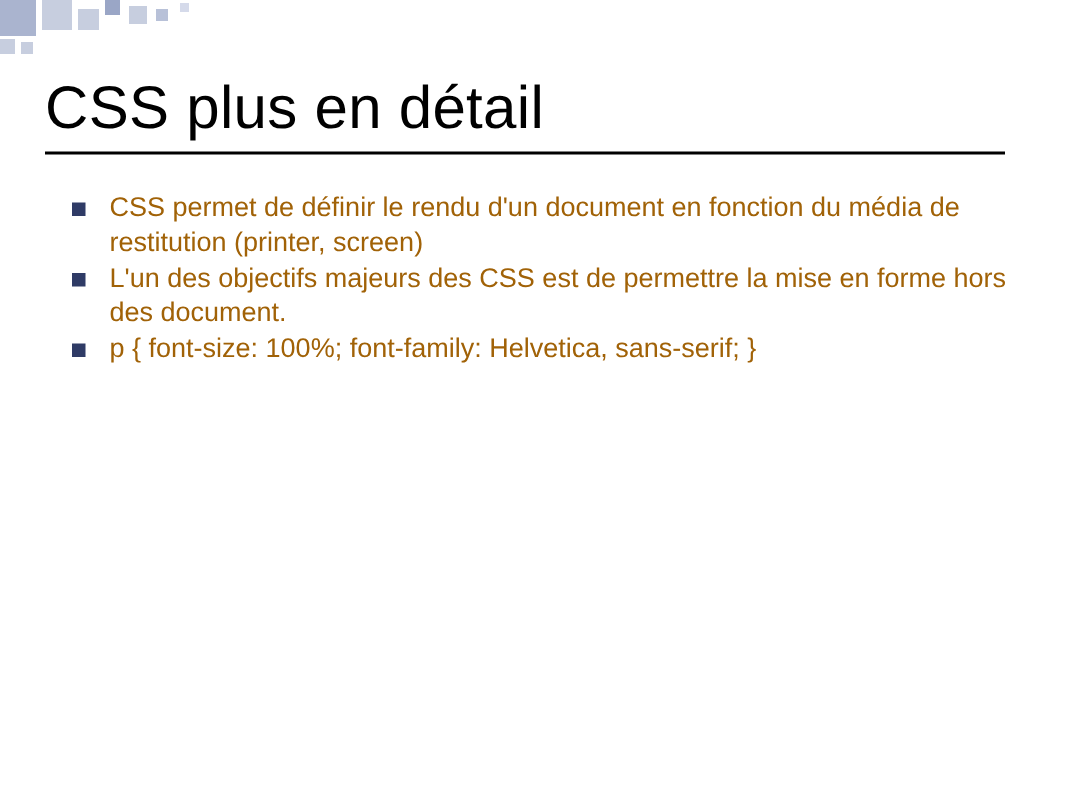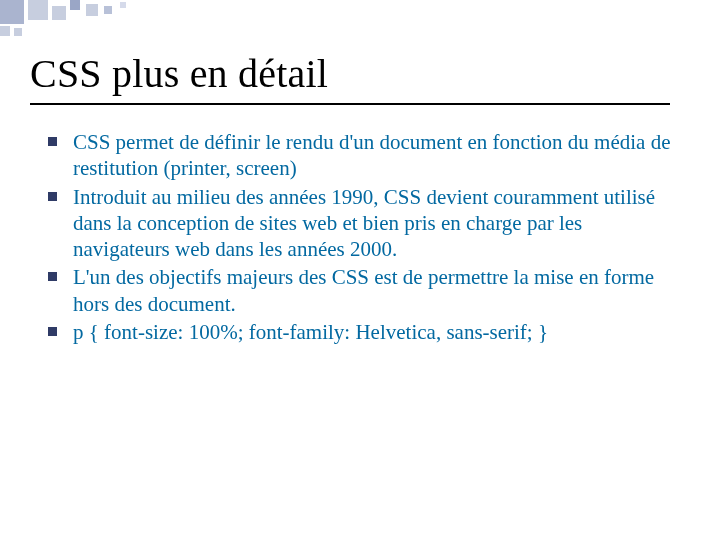--- a/index.html
+++ b/index.html
@@ -29,21 +29,20 @@
   .sq6 { left: 0px;  top: 26px; width: 10px; height: 10px; }
   .sq7 { left: 14px; top: 28px; width: 8px;  height: 8px;  }
   .sq8 { left: 104px; top: 6px; width: 8px;  height: 8px;  background:#b8c1d8 !important; }
   .sq9 { left: 120px; top: 2px; width: 6px;  height: 6px;  background:#d5daea !important; }
 
   .slide {
     position: absolute;
     left: 30px;
     top: 50px;
     width: 660px;
-    font-family: Liberation Serif, serif;
   }
   .title {
     font-size: 40px;
     font-weight: 400;
     color: #000;
     margin-bottom: 6px;
     letter-spacing: 0.2px;
   }
   .rule {
     height: 2px;
@@ -61,23 +60,23 @@
   }
   .bullet {
     flex: 0 0 auto;
     width: 9px;
     height: 9px;
     background: #2f3b66;
     margin-top: 8px;
     margin-right: 16px;
   }
   .text {
-    font-size: 21px;
+    font-size: 18px;
     line-height: 1.25;
-    color: #0369a1;
+    color: #a16207;
     max-width: 600px;
   }
 </style>
 </head>
 <body>
 
 <div class="deco">
   <div class="sq sq1"></div>
     <div class="sq sq2"></div>
     <div class="sq sq3"></div>
@@ -92,24 +91,20 @@
 <div class="slide">
   <h1 class="title">CSS plus en détail</h1>
   <div class="rule"></div>
   <div class="content">
     <div class="item">
       <div class="bullet"></div>
       <div class="text">CSS permet de définir le rendu d'un document en fonction du média de restitution (printer, screen)</div>
     </div>
     <div class="item">
       <div class="bullet"></div>
-      <div class="text">Introduit au milieu des années 1990, CSS devient couramment utilisé dans la conception de sites web et bien pris en charge par les navigateurs web dans les années 2000.</div>
-    </div>
-    <div class="item">
-      <div class="bullet"></div>
       <div class="text">L'un des objectifs majeurs des CSS est de permettre la mise en forme hors des document.</div>
     </div>
     <div class="item">
       <div class="bullet"></div>
       <div class="text">p { font-size: 100%; font-family: Helvetica, sans-serif; }</div>
     </div>
   </div>
 </div>
 
 </body></html>

